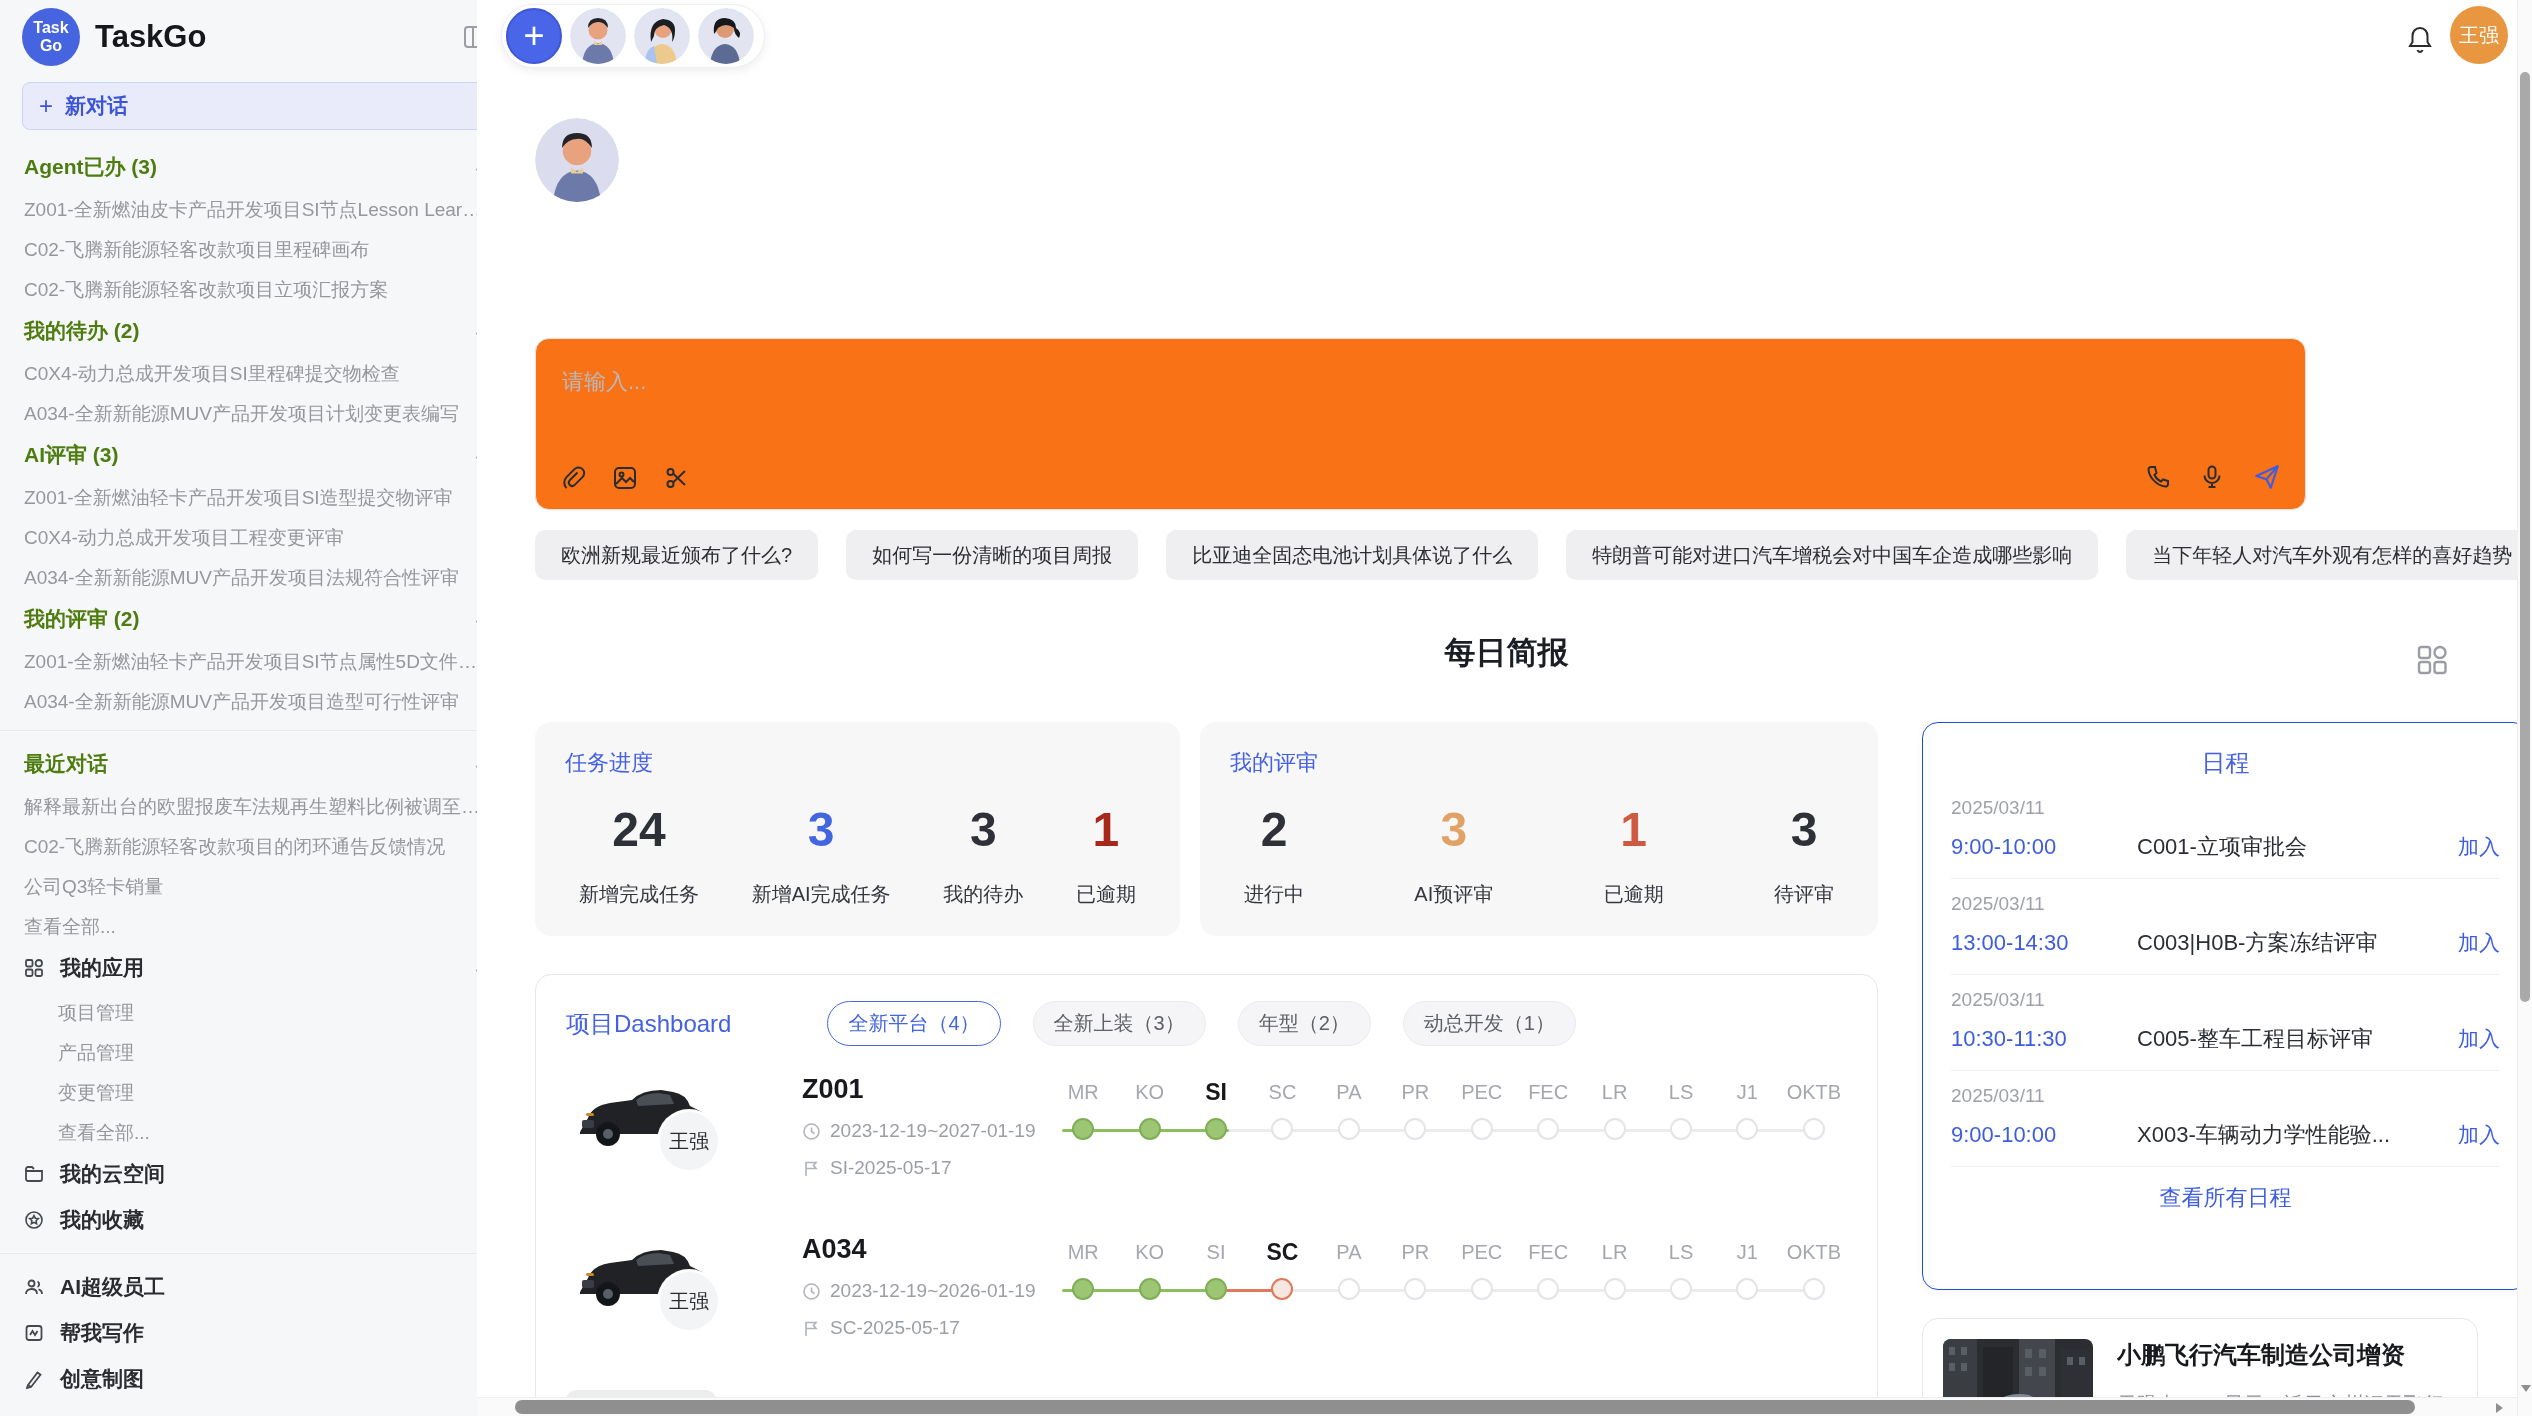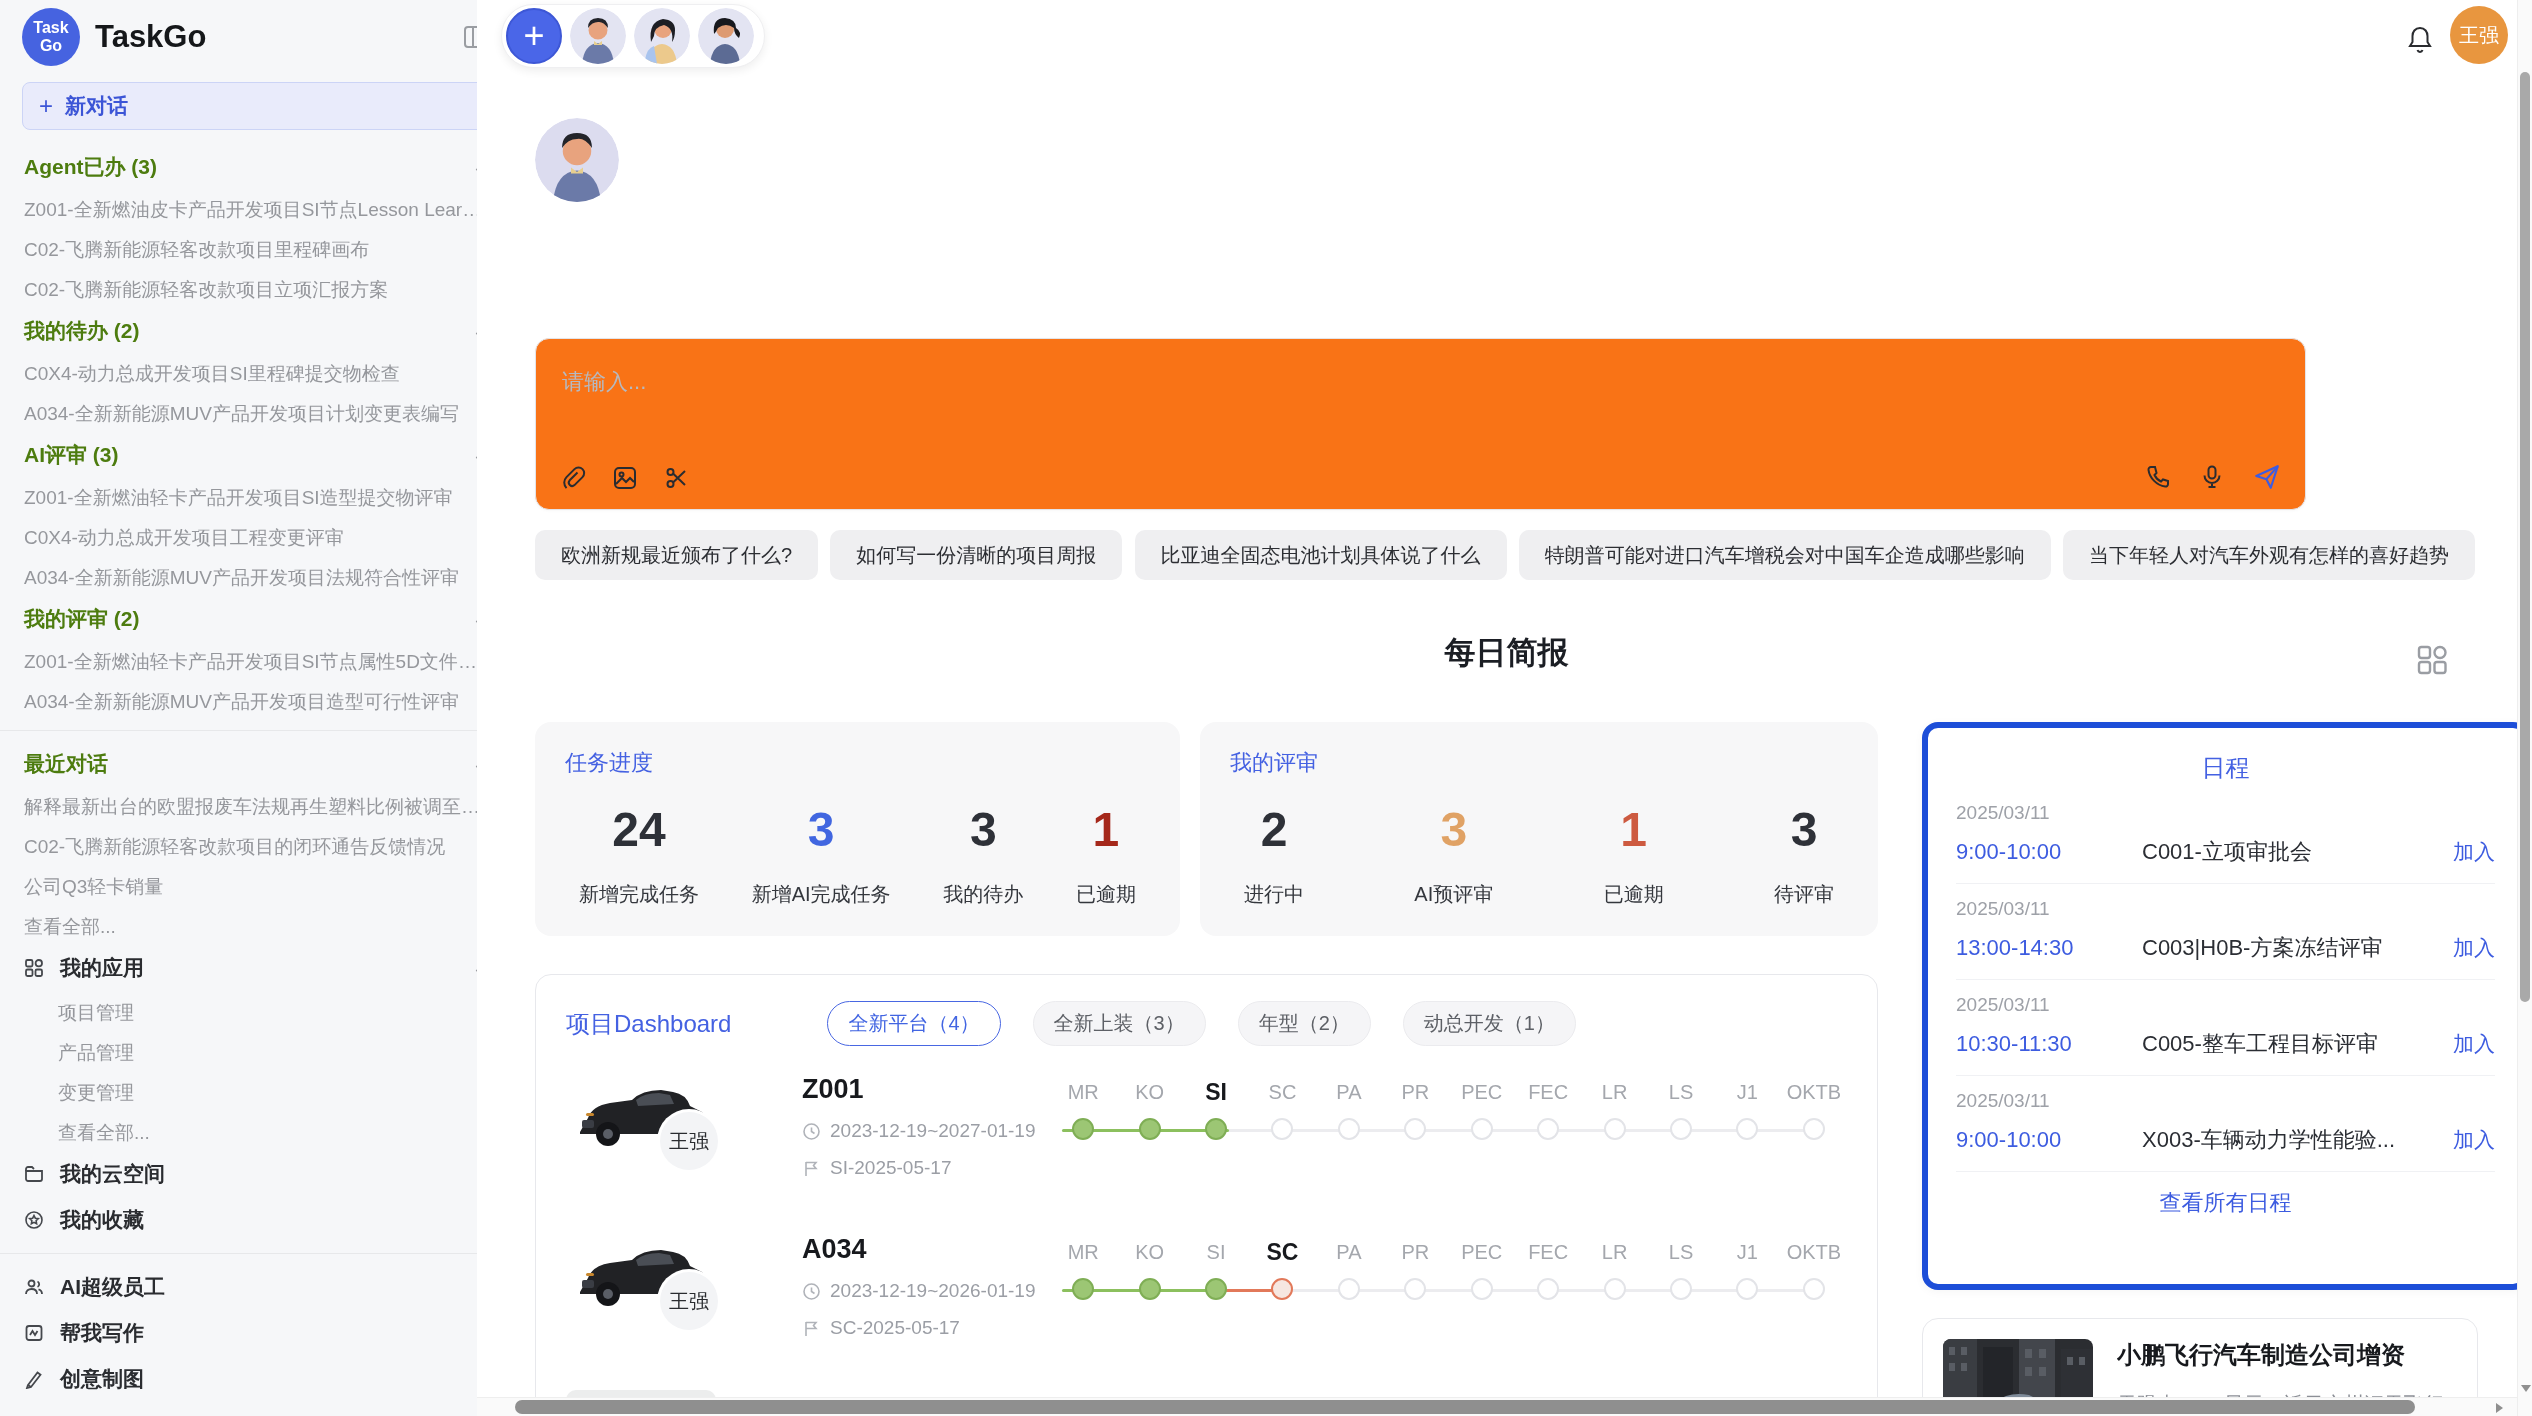--- a/index.html
+++ b/index.html
@@ -80,21 +80,21 @@
     position:absolute; left:26px; top:30px; width:1400px; border:none; outline:none;
     font-size:22px; color:#333; background:transparent;
     font-family:"Liberation Sans","DejaVu Sans",sans-serif;
   }
   .chat-input::placeholder { color:#b6b9c0; }
   .in-icons-l { position:absolute; left:24px; bottom:18px; display:flex; gap:26px; align-items:center; }
   .in-icons-r { position:absolute; right:24px; bottom:18px; display:flex; gap:28px; align-items:center; }
   .icon-btn { cursor:pointer; display:flex; }
   .chips-row {
     position:absolute; left:58px; top:530px; width:1940px;
-    display:flex; justify-content:space-between; gap:12px;
+    display:flex; justify-content:space-between; gap:28px;
   }
   .chip {
     background:#efeff1; border-radius:10px; height:50px; display:flex; align-items:center;
     padding:0 26px; font-size:20px; color:#2c2e33; white-space:nowrap; cursor:pointer;
   }
   .brief-title-row { position:absolute; left:58px; top:632px; width:1943px; text-align:center; }
   .brief-title { font-size:31px; font-weight:800; color:#1b1e24; }
   .brief-grid-btn { position:absolute; left:1935px; top:640px; cursor:pointer; }
   
   .stat-card {
@@ -108,21 +108,21 @@
   .stat { text-align:center; }
   .stat .val { font-size:48px; font-weight:700; color:#2e3138; }
   .stat .val.c-blue { color:#4166e0; }
   .stat .val.c-red { color:#a5281b; }
   .stat .val.c-orange { color:#e0a265; }
   .stat .val.c-redorange { color:#cd5a40; }
   .stat .lbl { margin-top:24px; font-size:20px; color:#34373d; }
   
   .sched-card {
     position:absolute; left:1445px; top:722px; width:607px; height:568px; background:#fff;
-    border:6px solid #1d4ed8; border-radius:16px; box-shadow:0 2px 10px rgba(0,0,0,.04);
+    border:1px solid #1d4ed8; border-radius:16px; box-shadow:0 2px 10px rgba(0,0,0,.04);
     padding:24px 28px 0; overflow:hidden;
   }
   .sched-title { text-align:center; font-size:24px; color:#4461e2; margin-bottom:4px; }
   .event { padding:14px 0 16px; border-bottom:1px solid #f0f1f4; }
   .ev-date { font-size:19px; color:#9ea1a8; }
   .ev-row { margin-top:13px; display:flex; align-items:center; }
   .ev-time { color:#3d5ce0; font-size:22px; width:186px; flex:none; }
   .ev-name { flex:1; font-size:22px; color:#2b2e34; white-space:nowrap; overflow:hidden; text-overflow:ellipsis; }
   .ev-join { color:#3d5ce0; font-size:21px; margin-left:14px; cursor:pointer; flex:none; }
   .sched-footer { text-align:center; padding:16px 0; color:#3d5ce0; font-size:22px; cursor:pointer; }

